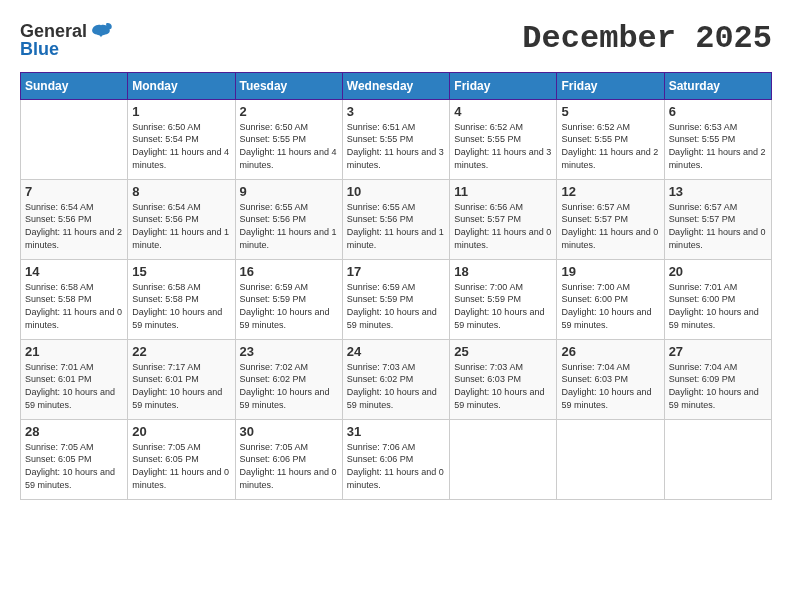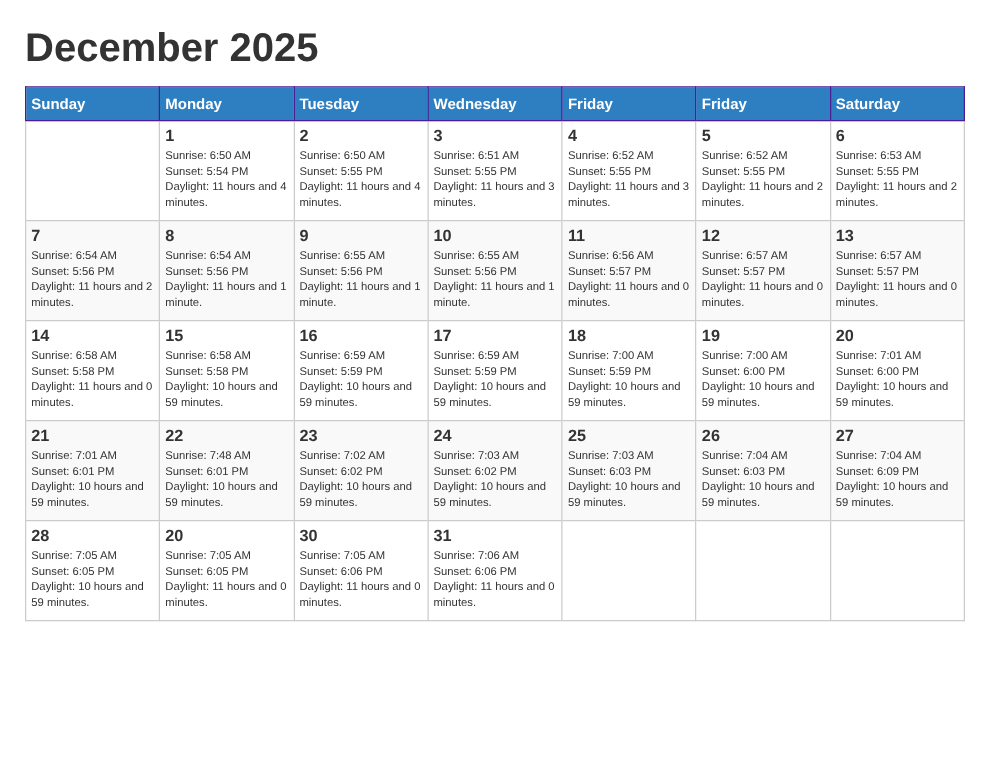--- a/index.html
+++ b/index.html
@@ -32,20 +32,21 @@
       font-weight: bold;
       color: #1a6bb5;
       line-height: 1.1;
     }
     .logo-icon {
       width: 24px;
       height: 24px;
     }
     .title-area {
       text-align: right;
+      font-family: Liberation Mono, monospace;
     }
     .month-title {
       font-size: 32px;
       font-weight: bold;
       color: #333;
     }
     .location-title {
       font-size: 14px;
       color: #555;
     }
@@ -92,20 +93,32 @@
     }
     .logo-wrapper {
       display: flex;
       flex-direction: column;
     }
   </style>
 </head>
 <body>
 
 <div class="header-area">
+  <div class="logo">
+    <div class="logo-wrapper">
+      <div style="display:flex;align-items:center;gap:2px;">
+        <span class="logo-text-general">General</span>
+        <svg class="logo-icon" viewBox="0 0 28 24" xmlns="http://www.w3.org/2000/svg">
+          <path d="M14 4 C18 2, 26 6, 24 12 C22 16, 16 14, 14 18 C12 14, 6 16, 4 12 C2 6, 10 2, 14 4Z" fill="#2d7fc1"></path>
+          <path d="M20 2 C24 0, 28 4, 26 8 C24 10, 20 8, 20 4Z" fill="#2d7fc1"></path>
+        </svg>
+      </div>
+      <span class="logo-text-blue" style="margin-top:-4px;">Blue</span>
+    </div>
+  </div>
   <div class="title-area">
     <div class="month-title">December 2025</div>
   </div>
 </div>
 
 <table>
   <thead>
     <tr>
     <th>Sunday</th>
         <th>Monday</th>
@@ -267,21 +280,21 @@
       <tr>
         <td>
           <div class="day-number">21</div>
           <div class="day-info">Sunrise: 7:01 AM
 Sunset: 6:01 PM
 Daylight: 10 hours
 and 59 minutes.</div>
         </td>
         <td>
           <div class="day-number">22</div>
-          <div class="day-info">Sunrise: 7:48 AM
+          <div class="day-info">Sunrise: 7:17 AM
 Sunset: 6:01 PM
 Daylight: 10 hours
 and 59 minutes.</div>
         </td>
         <td>
           <div class="day-number">23</div>
           <div class="day-info">Sunrise: 7:02 AM
 Sunset: 6:02 PM
 Daylight: 10 hours
 and 59 minutes.</div>

